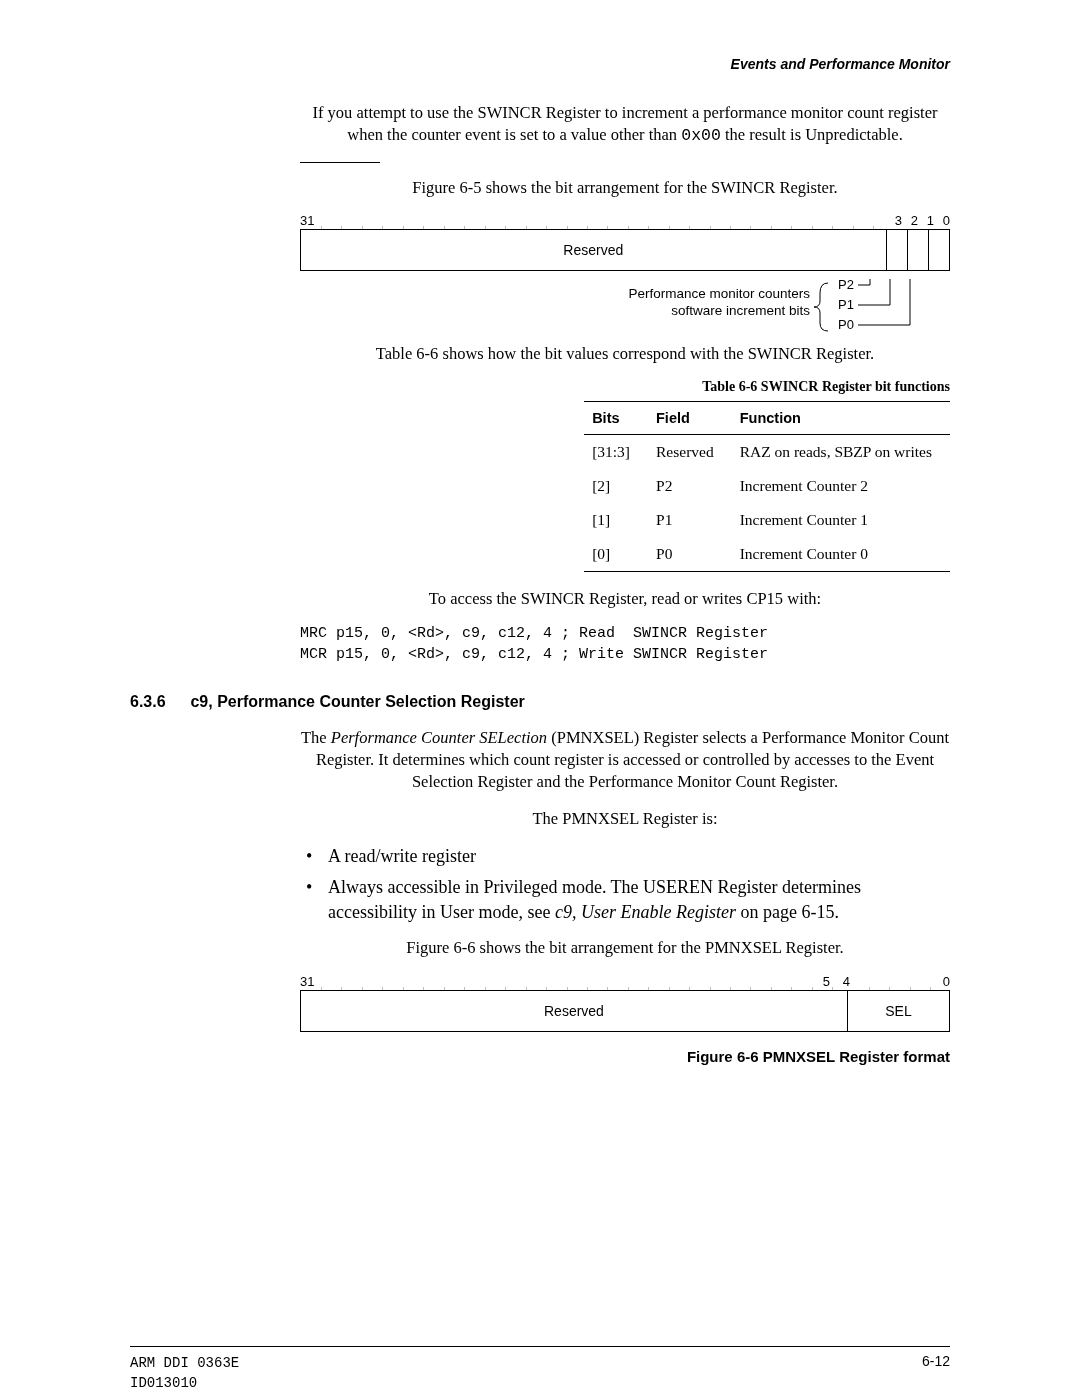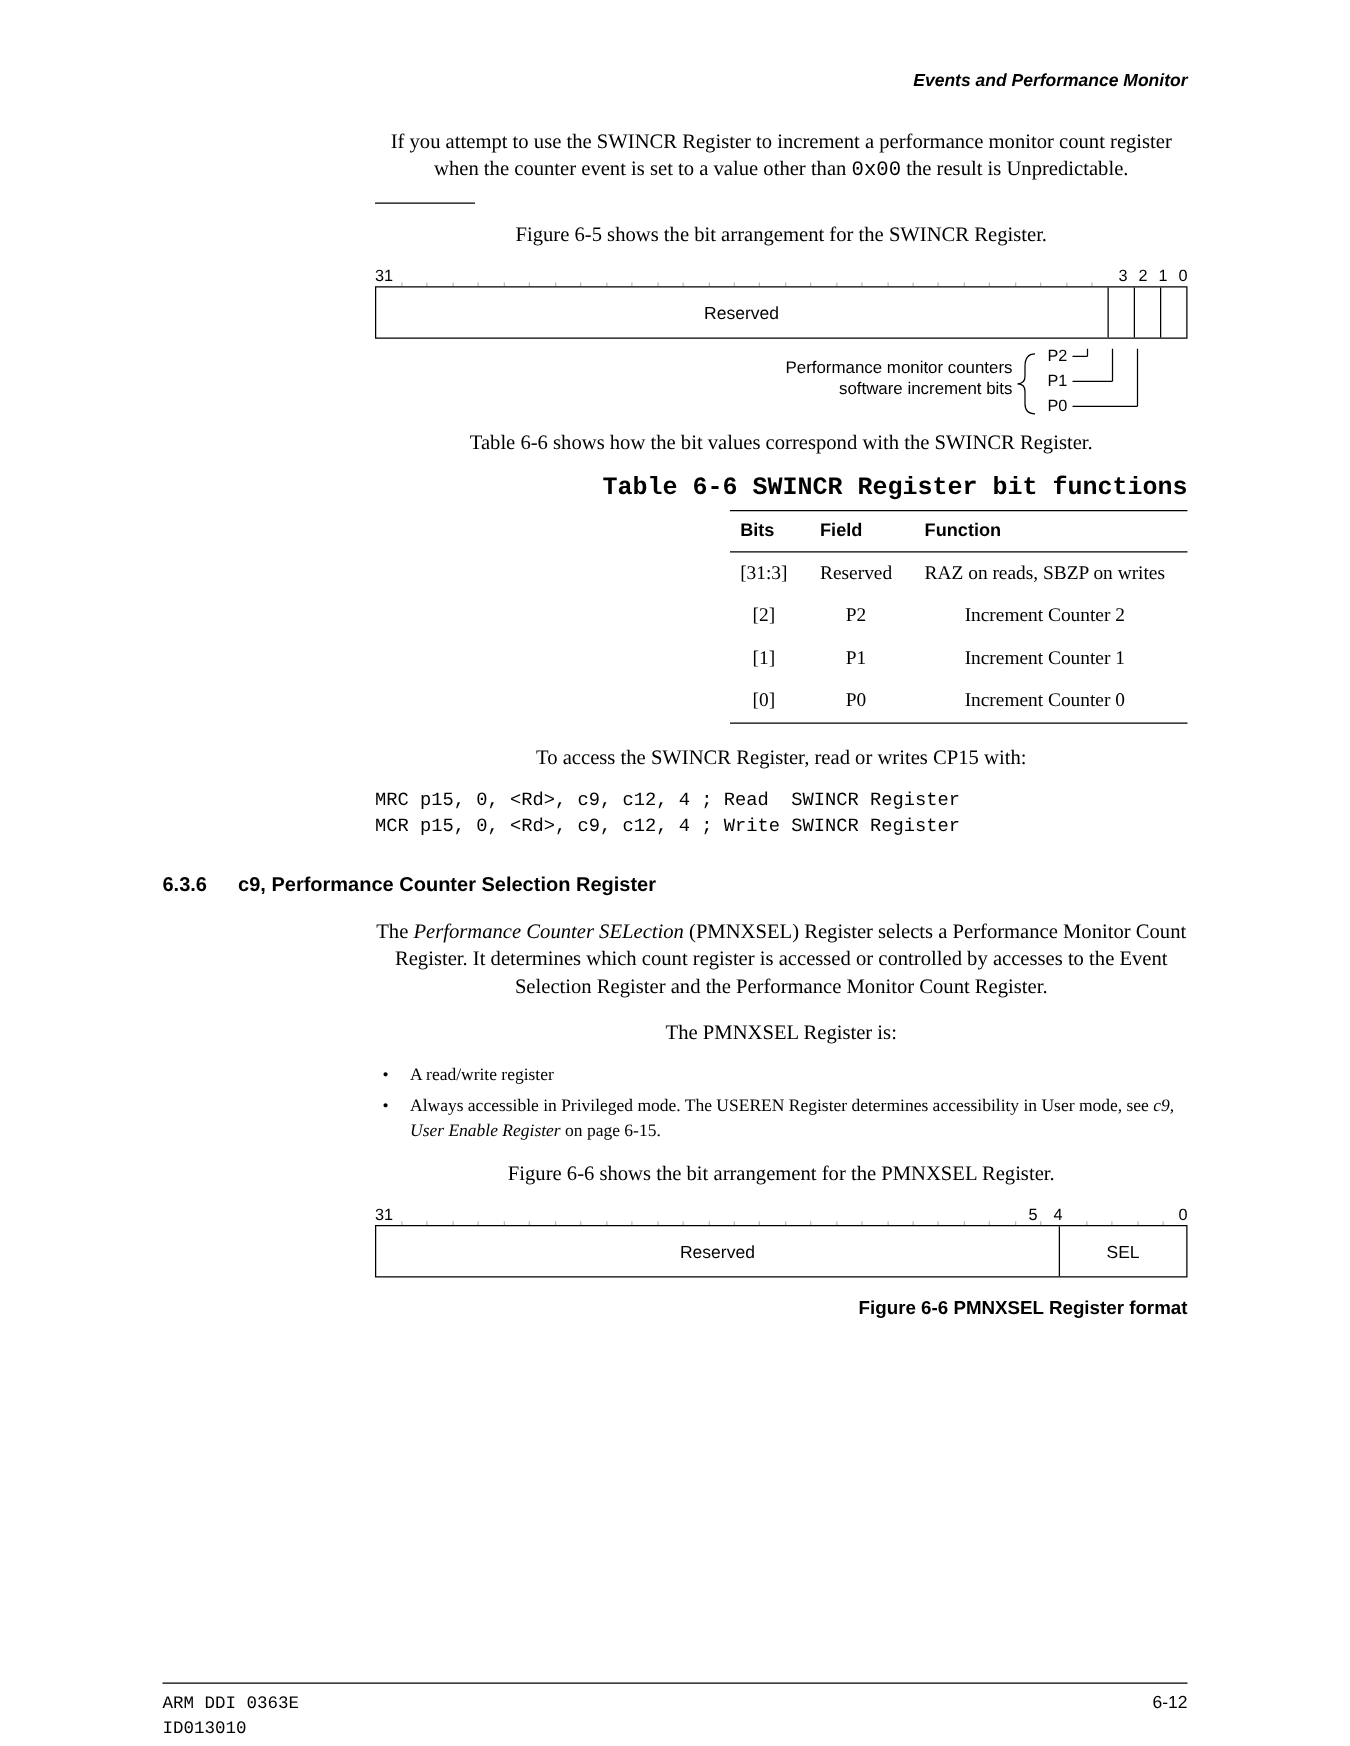--- a/index.html
+++ b/index.html
@@ -5,26 +5,26 @@
   @page { size: 1080px 1397px; margin: 0; }
   html, body { margin: 0; padding: 0; width: 1080px; height: 1397px; font-family: "Times New Roman", Times, serif; color: #000; background: #fff; }
   body { position: relative; }
   .page { padding: 56px 130px 0 130px; }
   .header-section { text-align: right; font-family: Arial, Helvetica, sans-serif; font-weight: bold; font-style: italic; font-size: 14px; margin-bottom: 30px; }
   .body-col { margin-left: 170px; }
   .para { font-size: 16.5px; line-height: 1.35; margin: 0 0 14px 0; text-align: center; }
   .mono { font-family: "Courier New", Courier, monospace; }
   .hr-short { border: none; border-top: 1px solid #000; width: 80px; margin: 8px 0 14px 0; }
   .fig-cap { font-family: Arial, Helvetica, sans-serif; font-weight: bold; font-size: 15px; text-align: right; margin: 14px 0; }
-  .tbl-cap { font-family: Liberation Mono, monospace; font-weight: bold; font-size: 20px; text-align: right; margin: 2px 0 6px 0; }
+  .tbl-cap { font-family: Liberation Serif, serif; font-weight: bold; font-size: 14px; text-align: right; margin: 2px 0 6px 0; }
   .section-heading { font-family: Arial, Helvetica, sans-serif; font-weight: bold; font-size: 16px; margin: 28px 0 16px 0; }
   .section-heading .num { display: inline-block; width: 56px; vertical-align: top; }
   .section-heading .txt { display: inline-block; }
   .bullets { list-style: none; padding: 0; margin: 0 0 12px 0; }
-  .bullets li { position: relative; padding-left: 28px; font-size: 14px; line-height: 1.4; margin-bottom: 6px; }
+  .bullets li { position: relative; padding-left: 28px; font-size: 18px; line-height: 1.4; margin-bottom: 6px; }
   .bullets li::before { content: "•"; position: absolute; left: 6px; top: 0; }
   .italic { font-style: italic; }
   .code-block { font-family: "Courier New", Courier, monospace; font-size: 15px; white-space: pre; margin: 6px 0 10px 0; line-height: 1.35; }
 
   
   .fig65 { position: relative; height: 130px; margin-top: 4px; }
   .fig65 .bitlabels { position: absolute; top: 0; left: 0; right: 0; font-family: Arial, Helvetica, sans-serif; font-size: 13px; }
   .fig65 .bitlabels .l31 { position: absolute; left: 0; top: 0; }
   .fig65 .bitlabels .l3 { position: absolute; right: 48px; top: 0; }
   .fig65 .bitlabels .l2 { position: absolute; right: 32px; top: 0; }
@@ -33,21 +33,21 @@
   .fig65 .row { position: absolute; top: 16px; left: 0; right: 0; height: 40px; border: 1px solid #000; display: flex; }
   .fig65 .row .reserved { flex: 29; display: flex; align-items: center; justify-content: center; font-family: Arial, Helvetica, sans-serif; font-size: 14px; }
   .fig65 .row .bit { flex: 1; border-left: 1px solid #000; }
   .fig65 .annot { position: absolute; top: 66px; right: 0; font-family: Arial, Helvetica, sans-serif; font-size: 13.5px; }
   .fig65 .annot .txt { position: absolute; right: 140px; top: 6px; text-align: right; white-space: nowrap; line-height: 1.3; }
   .fig65 .annot svg { display: block; }
 
   
   .tbl66 { border-collapse: collapse; margin-left: auto; margin-right: 0; font-size: 15.5px; }
   .tbl66 th { font-family: Arial, Helvetica, sans-serif; font-weight: bold; text-align: left; padding: 8px 18px 8px 8px; border-top: 1.5px solid #000; border-bottom: 1px solid #000; font-size: 14.5px; }
-  .tbl66 td { padding: 8px 18px 8px 8px; text-align: center; }
+  .tbl66 td { padding: 8px 18px 8px 8px; text-align: left; }
   .tbl66 tr:last-child td { border-bottom: 1.5px solid #000; }
 
   
   .fig66 { position: relative; height: 60px; margin-top: 6px; }
   .fig66 .bitlabels { position: absolute; top: 0; left: 0; right: 0; font-family: Arial, Helvetica, sans-serif; font-size: 13px; }
   .fig66 .bitlabels .l31 { position: absolute; left: 0; top: 0; }
   .fig66 .bitlabels .l5 { position: absolute; right: 120px; top: 0; }
   .fig66 .bitlabels .l4 { position: absolute; right: 100px; top: 0; }
   .fig66 .bitlabels .l0 { position: absolute; right: 0; top: 0; }
   .fig66 .row { position: absolute; top: 16px; left: 0; right: 0; height: 40px; border: 1px solid #000; display: flex; }

